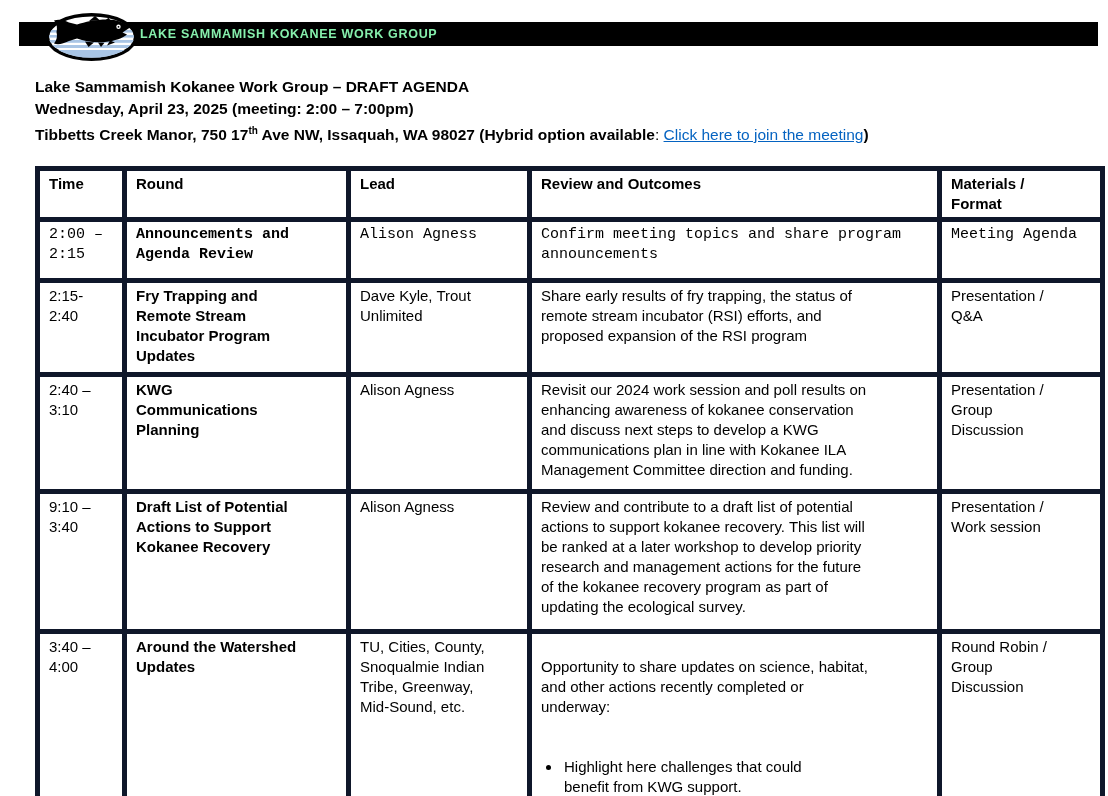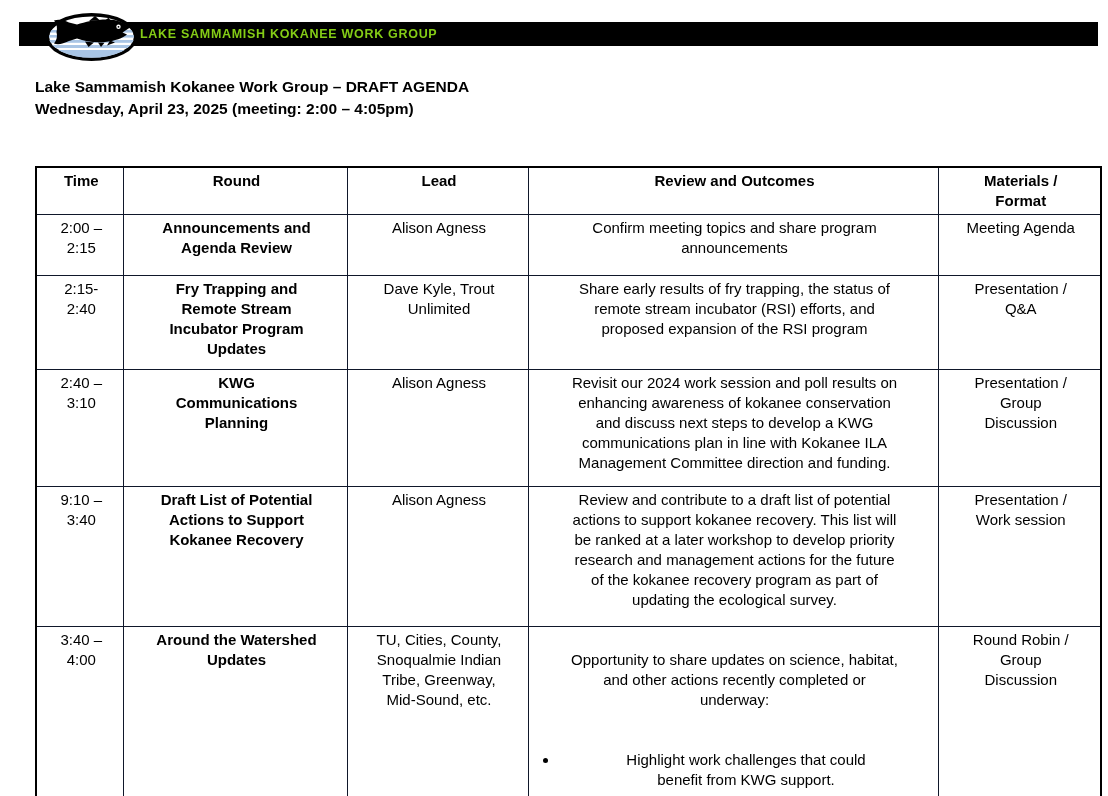--- a/index.html
+++ b/index.html
@@ -9,21 +9,21 @@
     font-family:"Liberation Sans", sans-serif; color:#000;
     overflow:hidden;
   }
   
   .topbar {
     position:absolute; left:19px; top:22px; width:1079px; height:24px;
     background:#000;
   }
   .banner-title {
     position:absolute; left:121px; top:0; height:40px; line-height:24px;
-    color:#84cc16; font-weight:bold; font-size:12.5px; letter-spacing:0.7px;
+    color:#86efac; font-weight:bold; font-size:12.5px; letter-spacing:0.7px;
     white-space:nowrap;
   }
   .logo {
     position:absolute; left:45px; top:13px; width:93px; height:48px;
   }
   
   .title-block {
     position:absolute; left:35px; top:76px; width:1060px;
     font-size:15.5px; font-weight:bold; line-height:22px;
   }
@@ -33,30 +33,30 @@
     font-weight:normal; color:#0563C1; text-decoration:underline; cursor:pointer;
   }
   
   table.agenda {
     position:absolute; left:35px; top:166px; width:1065px;
     border-collapse:collapse; table-layout:fixed;
     border:2px solid #000;
     font-size:15px; line-height:20px;
   }
   table.agenda th, table.agenda td {
-    border:1px solid #0f172a; vertical-align:top; text-align:center;
+    border:5px solid #0f172a; vertical-align:top; text-align:left;
     padding:3px 6px 3px 9px; white-space:pre-line;
     overflow:hidden;
   }
   table.agenda th { font-weight:bold; }
   col.c-time { width:87px; } col.c-topic { width:224px; }
   col.c-lead { width:181px; } col.c-focus { width:410px; }
   col.c-mat { width:163px; }
   tr.r-head  { height:41px; }
-  tr.r0 { height:61px; } tr.r1 { height:94px; } tr.r2 { height:117px;margin-left:40px; }
+  tr.r0 { height:61px;font-family:Liberation Mono, monospace; } tr.r1 { height:94px; } tr.r2 { height:117px;margin-left:40px; }
   tr.r3 { height:140px; } tr.r4 { height:161px; }
   td.topic { font-weight:bold; }
   .focus-bullets { margin:0; padding-left:21px; }
   .focus-bullets li { white-space:pre-line; margin:0; padding-left:2px; }
 </style>
 </head>
 <body>
 
 <div class="topbar">
   <span class="banner-title">LAKE SAMMAMISH KOKANEE WORK GROUP</span>
@@ -94,21 +94,22 @@
     <path fill="#000" d="M40 28.5 L43.5 34 L49 29.5 Z"></path>
     <path fill="#000" d="M53 29.5 L56 34 L59.5 29.8 Z"></path>
     <path fill="#000" d="M65 27.5 L62 32.5 L70 29.5 Z"></path>
     <circle cx="73.5" cy="13.8" r="2.2" fill="#ffffff"></circle>
     <circle cx="73.5" cy="13.8" r="0.9" fill="#000"></circle>
   </g>
 </svg>
 
 <div class="title-block">
   <div>Lake Sammamish Kokanee Work Group – DRAFT AGENDA</div>
-  <div>Wednesday, April 23, 2025 (meeting: 2:00 – 4:05pm)</div>
+  <div>Wednesday, April 23, 2025 (meeting: 2:00 – 7:00pm)</div>
+  <div><span>Tibbetts Creek Manor, 750 17</span><sup>th</sup><span> Ave NW, Issaquah, WA 98027 (Hybrid option available</span><span class="colon">: </span><a class="join-link">Click here to join the meeting</a><span>)</span></div>
 </div>
 
 <table class="agenda">
   <colgroup>
     <col class="c-time">
       <col class="c-topic">
       <col class="c-lead">
     <col class="c-focus">
       <col class="c-mat">
   </colgroup>
@@ -185,21 +186,21 @@
 Updates</td>
     <td>TU, Cities, County,
 Snoqualmie Indian
 Tribe, Greenway,
 Mid-Sound, etc.</td>
     <td>
       <div>Opportunity to share updates on science, habitat,
 and other actions recently completed or
 underway:</div>
       <ul class="focus-bullets">
-        <li>Highlight work challenges that could
+        <li>Highlight here challenges that could
 benefit from KWG support.</li>
         
       </ul>
     </td>
     <td>Round Robin /
 Group
 Discussion</td>
   </tr>
 </tbody>
   </table>

